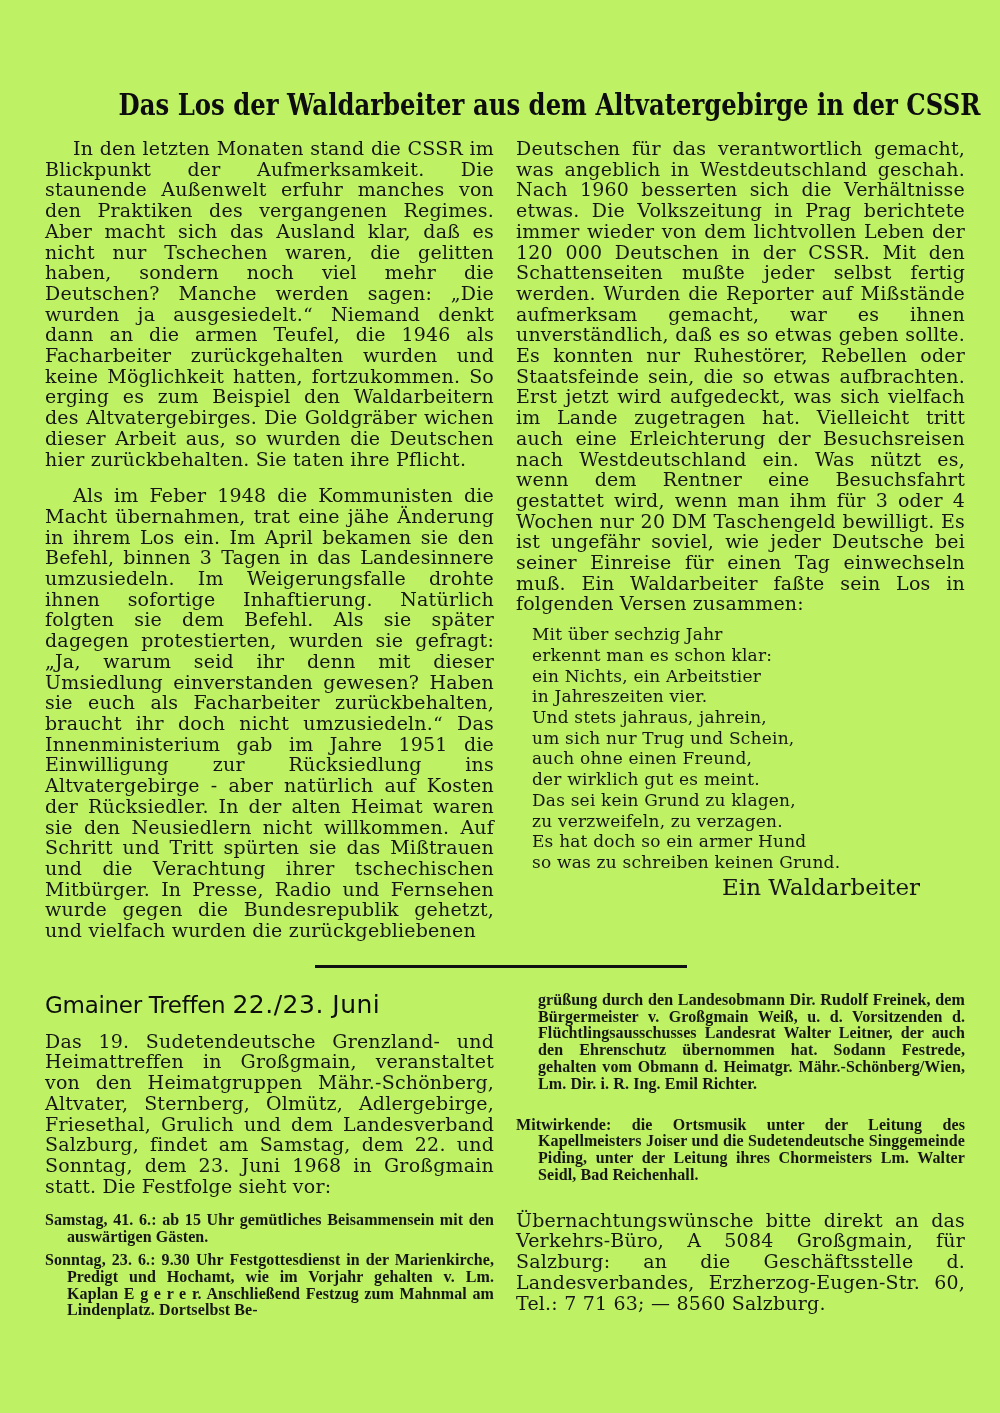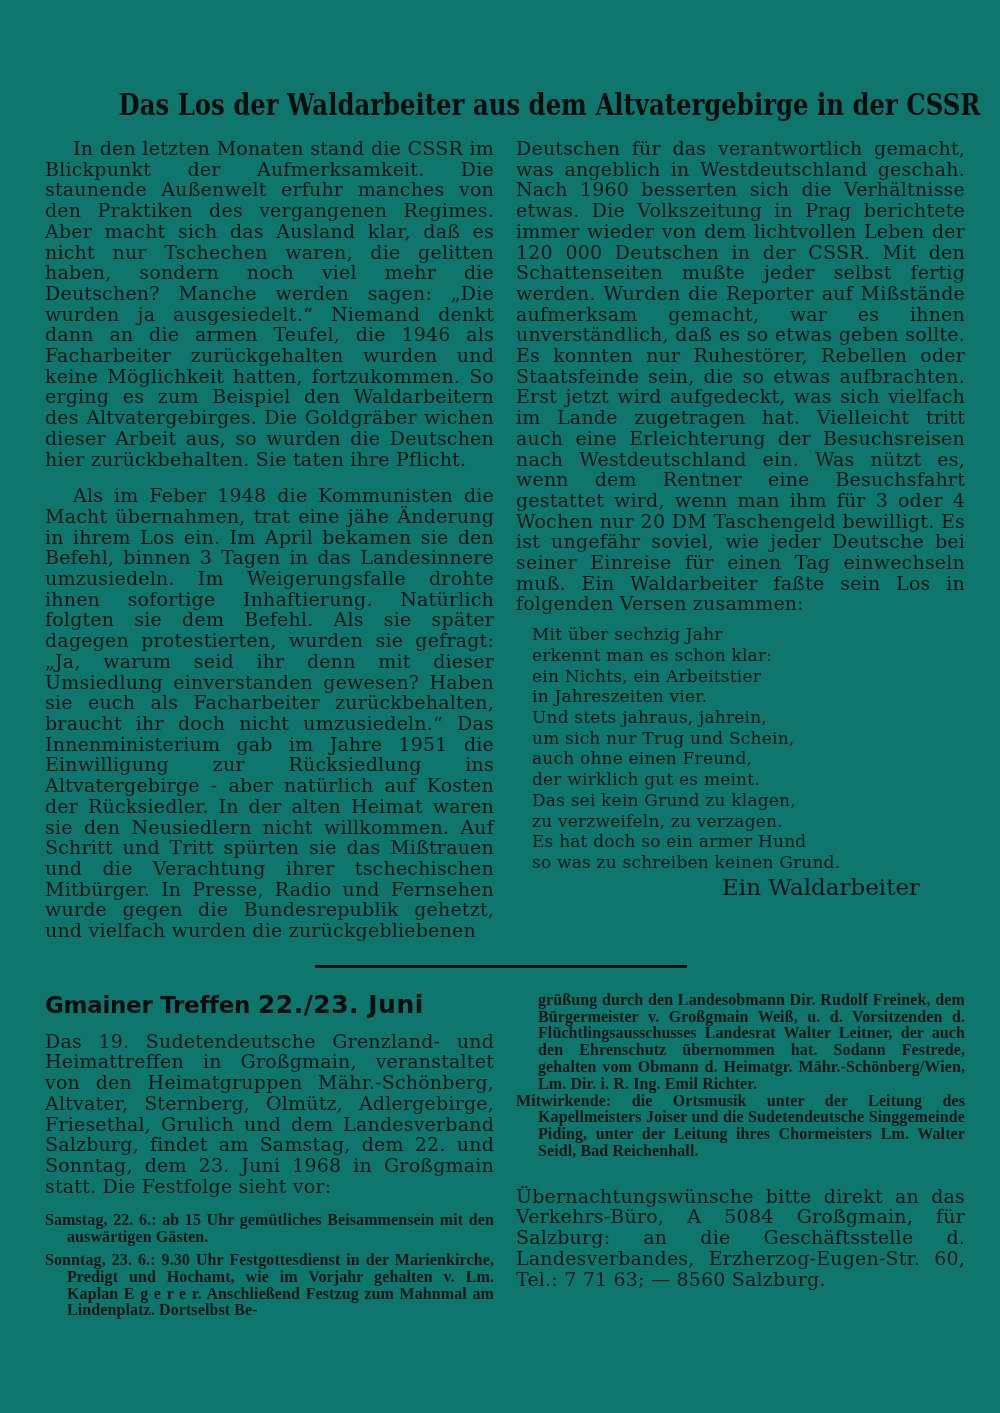--- a/index.html
+++ b/index.html
@@ -1,18 +1,18 @@
 <!DOCTYPE html>
 <html lang="de"><head>
 <meta charset="utf-8">
 <style>
   * { margin:0; padding:0; box-sizing:border-box; }
   html,body { background:#ffffff; }
   .page {
-    width:1000px; height:1413px; background:#0f766e; color:#161616;
+    width:1000px; height:1413px; background:#bef264; color:#161616;
     font-family:"DejaVu Serif", serif; position:relative; overflow:hidden;
   }
   .content { padding:0 35px 0 45px; }
 
   .title {
     margin-top:88px; text-align:center; font-weight:bold; font-size:29px;
     white-space:nowrap; transform:scaleX(0.84); transform-origin:50% 50%;
     color:#0d0d0d;
   }
 
@@ -30,34 +30,34 @@
   .poem {
     margin:10px 0 4px 16px; font-size:17px; line-height:20.7px;
     white-space:pre-line; letter-spacing:0.2px;
   }
   .signature { text-align:right; padding-right:45px; font-size:23px; line-height:21px; }
 
   .divider { width:372px; height:3px; background:#111; margin:24px 0 0 270px; }
 
   .cols.article2 { margin-top:22px; align-items:flex-start; }
   .h2 {
-    font-family:"DejaVu Sans", sans-serif; font-weight:bold; font-size:23px;
+    font-family:"DejaVu Sans", sans-serif; font-weight:normal; font-size:23px;
     white-space:nowrap; color:#0d0d0d; letter-spacing:-0.3px;
   }
   .h2 .date { font-size:25px; letter-spacing:0.5px; }
   .intro { margin-top:12px; }
 
   .sched {
     font-family:"Liberation Serif", serif; font-weight:bold; font-size:16px;
     line-height:16.8px; text-align:justify; padding-left:22px; text-indent:-22px;
     margin-top:6px; letter-spacing:0.1px;
   }
   .sched.first { margin-top:16px; }
   .sched.cont { text-indent:0; margin-top:2px; }
-  .sched.mitw { margin-top:0; }
+  .sched.mitw { margin-top:24px; }
   .final { margin-top:26px; }
   .pagenum {
     text-align:right; padding-right:40px; margin-top:24px;
     font-weight:bold; font-size:18px;
   }
 </style>
 </head>
 <body>
 
 <div class="page">
@@ -87,21 +87,21 @@
         <p class="signature">Ein Waldarbeiter</p>
       </div>
     </div>
 
     <div class="divider"></div>
 
     <div class="cols article2">
       <div class="col">
         <h2 class="h2"><span>Gmainer Treffen</span> <span class="date">22./23. Juni</span></h2>
         <p class="body intro">Das 19. Sudetendeutsche Grenzland- und Heimattreffen in Großgmain, veranstaltet von den Heimatgruppen Mähr.-Schönberg, Altvater, Sternberg, Olmütz, Adlergebirge, Friesethal, Grulich und dem Landesverband Salzburg, findet am Samstag, dem 22. und Sonntag, dem 23. Juni 1968 in Großgmain statt. Die Festfolge sieht vor:</p>
-        <p class="sched first">Samstag, 22. 6.: ab 15 Uhr gemütliches Beisammensein mit den auswärtigen Gästen.</p>
+        <p class="sched first">Samstag, 41. 6.: ab 15 Uhr gemütliches Beisammensein mit den auswärtigen Gästen.</p>
         <p class="sched">Sonntag, 23. 6.: 9.30 Uhr Festgottesdienst in der Marienkirche, Predigt und Hochamt, wie im Vorjahr gehalten v. Lm. Kaplan E g e r e r. Anschließend Festzug zum Mahnmal am Lindenplatz. Dortselbst Be-</p>
       </div>
       <div class="col">
         <p class="sched cont">grüßung durch den Landesobmann Dir. Rudolf Freinek, dem Bürgermeister v. Großgmain Weiß, u. d. Vorsitzenden d. Flüchtlingsausschusses Landesrat Walter Leitner, der auch den Ehrenschutz übernommen hat. Sodann Festrede, gehalten vom Obmann d. Heimatgr. Mähr.-Schönberg/Wien, Lm. Dir. i. R. Ing. Emil Richter.</p>
         <p class="sched mitw">Mitwirkende: die Ortsmusik unter der Leitung des Kapellmeisters Joiser und die Sudetendeutsche Singgemeinde Piding, unter der Leitung ihres Chormeisters Lm. Walter Seidl, Bad Reichenhall.</p>
         <p class="body final">Übernachtungswünsche bitte direkt an das Verkehrs-Büro, A 5084 Großgmain, für Salzburg: an die Geschäftsstelle d. Landesverbandes, Erzherzog-Eugen-Str. 60, Tel.: 7 71 63; — 8560 Salzburg.</p>
       </div>
     </div>
 
   </div>

